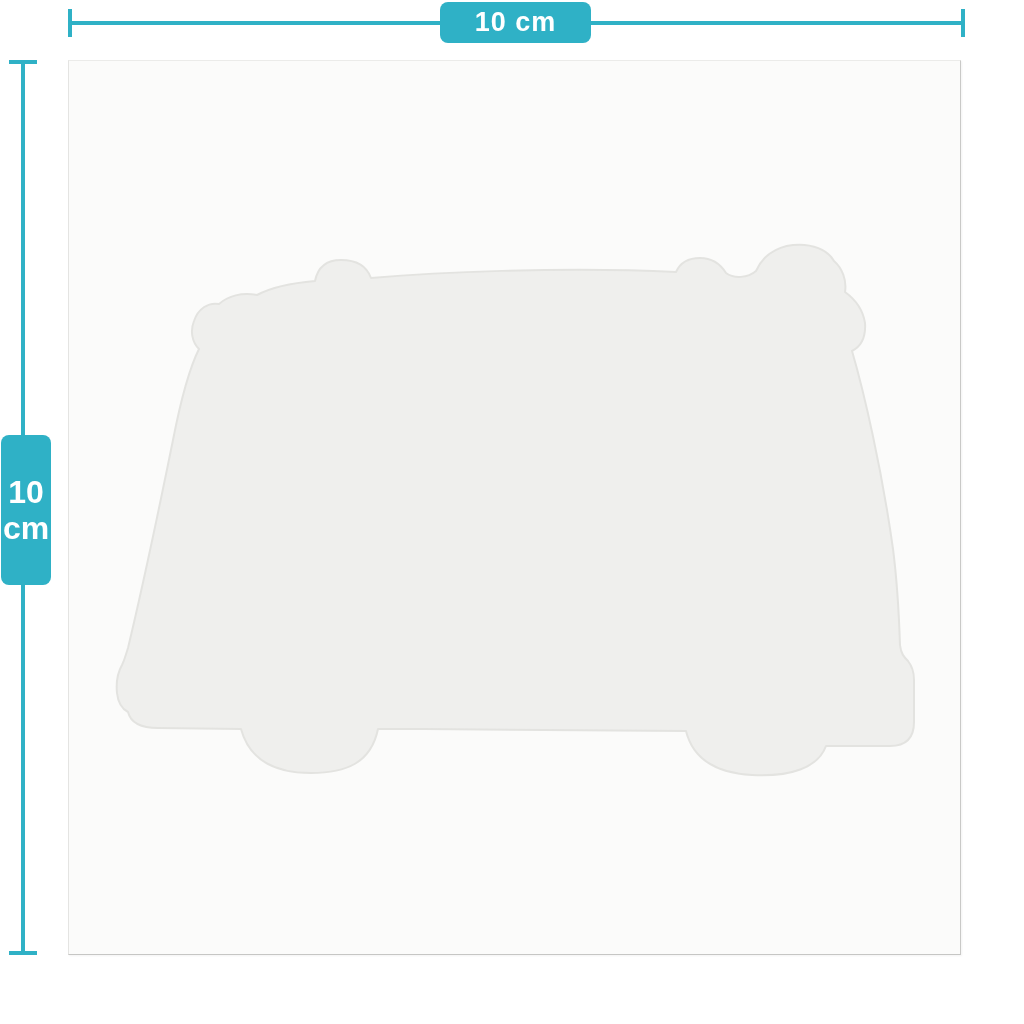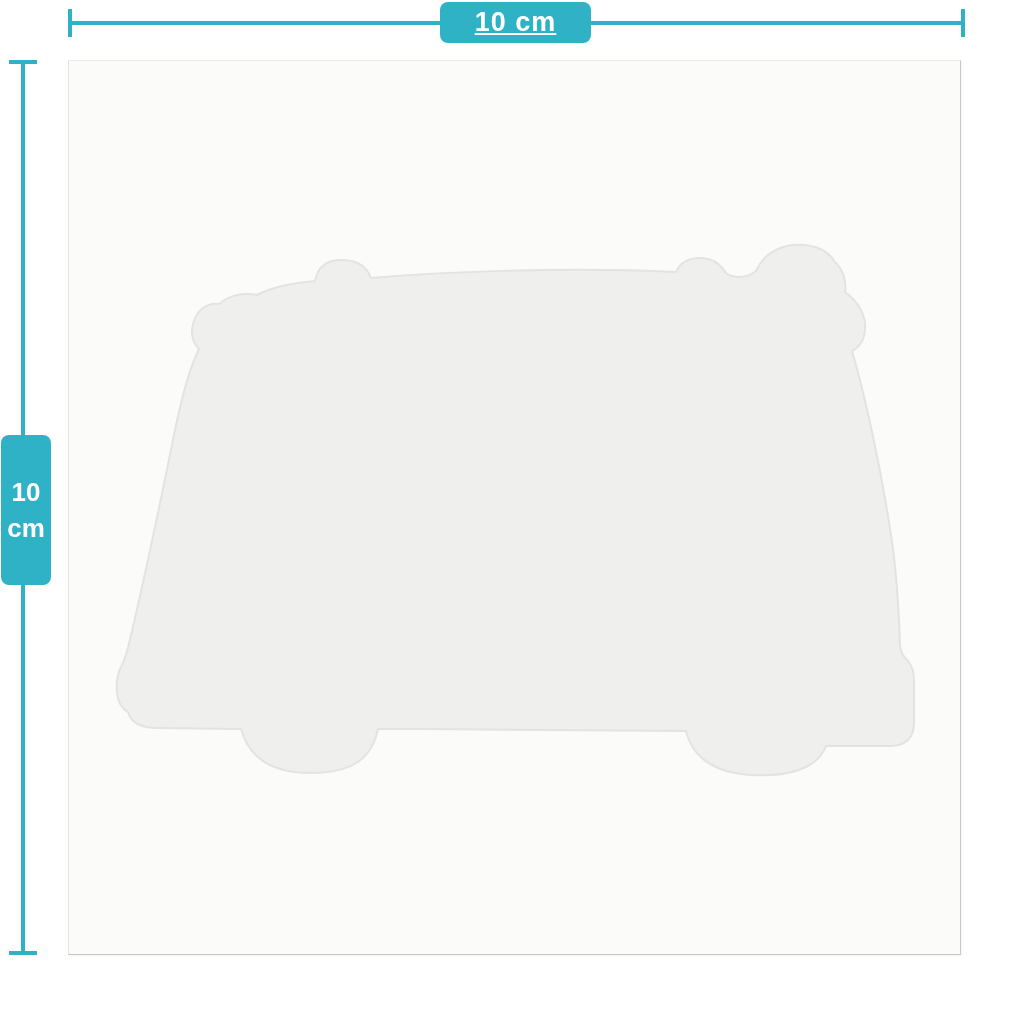--- a/index.html
+++ b/index.html
@@ -67,29 +67,28 @@
     justify-content: center;
     text-align: center;
   }
   .badge-h {
     left: 440px;
     top: 2px;
     width: 151px;
     height: 41px;
     font-size: 27px;
     letter-spacing: 1px;
-    text-decoration: underline;
   }
   .badge-v {
     left: 1px;
     top: 435px;
     width: 50px;
     height: 150px;
     flex-direction: column;
-    font-size: 26px;
+    font-size: 32px;
     line-height: 36px;
   }
 </style>
 </head>
 <body>
 
 <div class="stage">
 
   <div class="sheet"></div>
 

